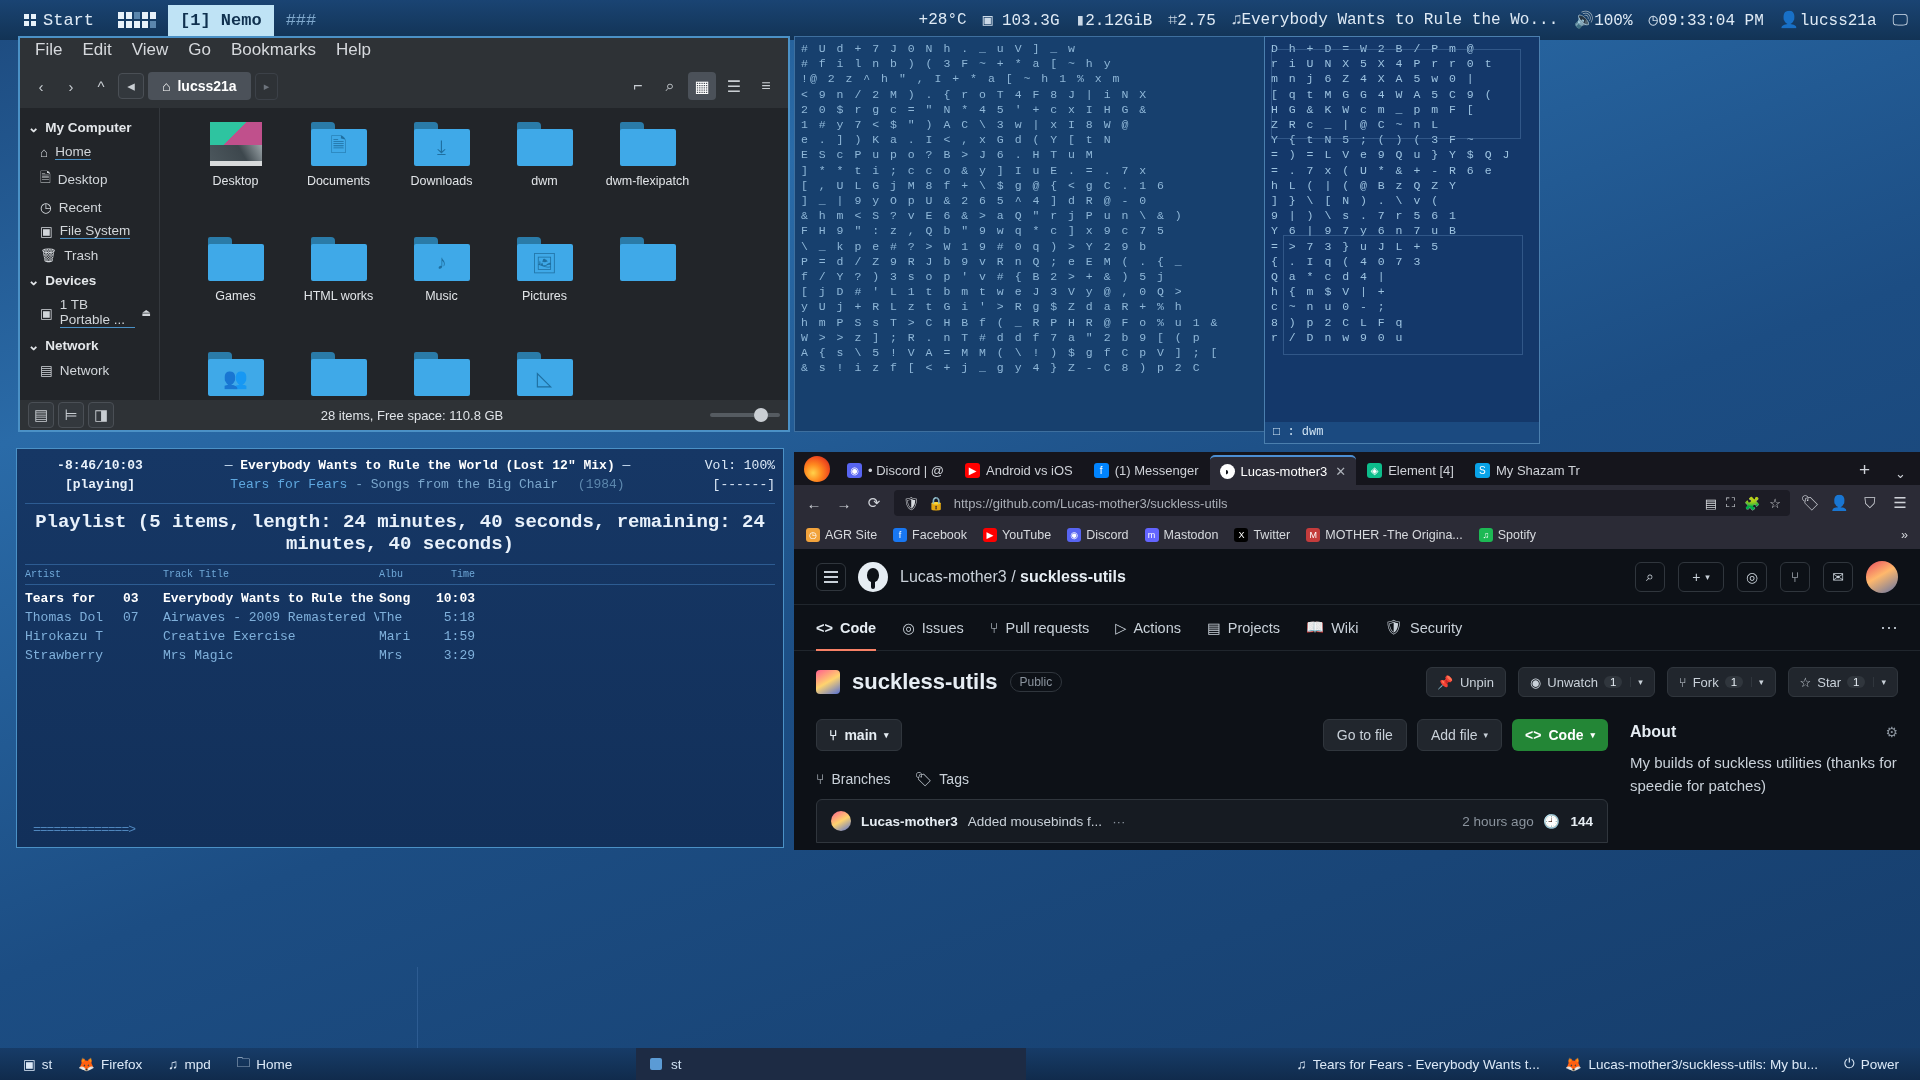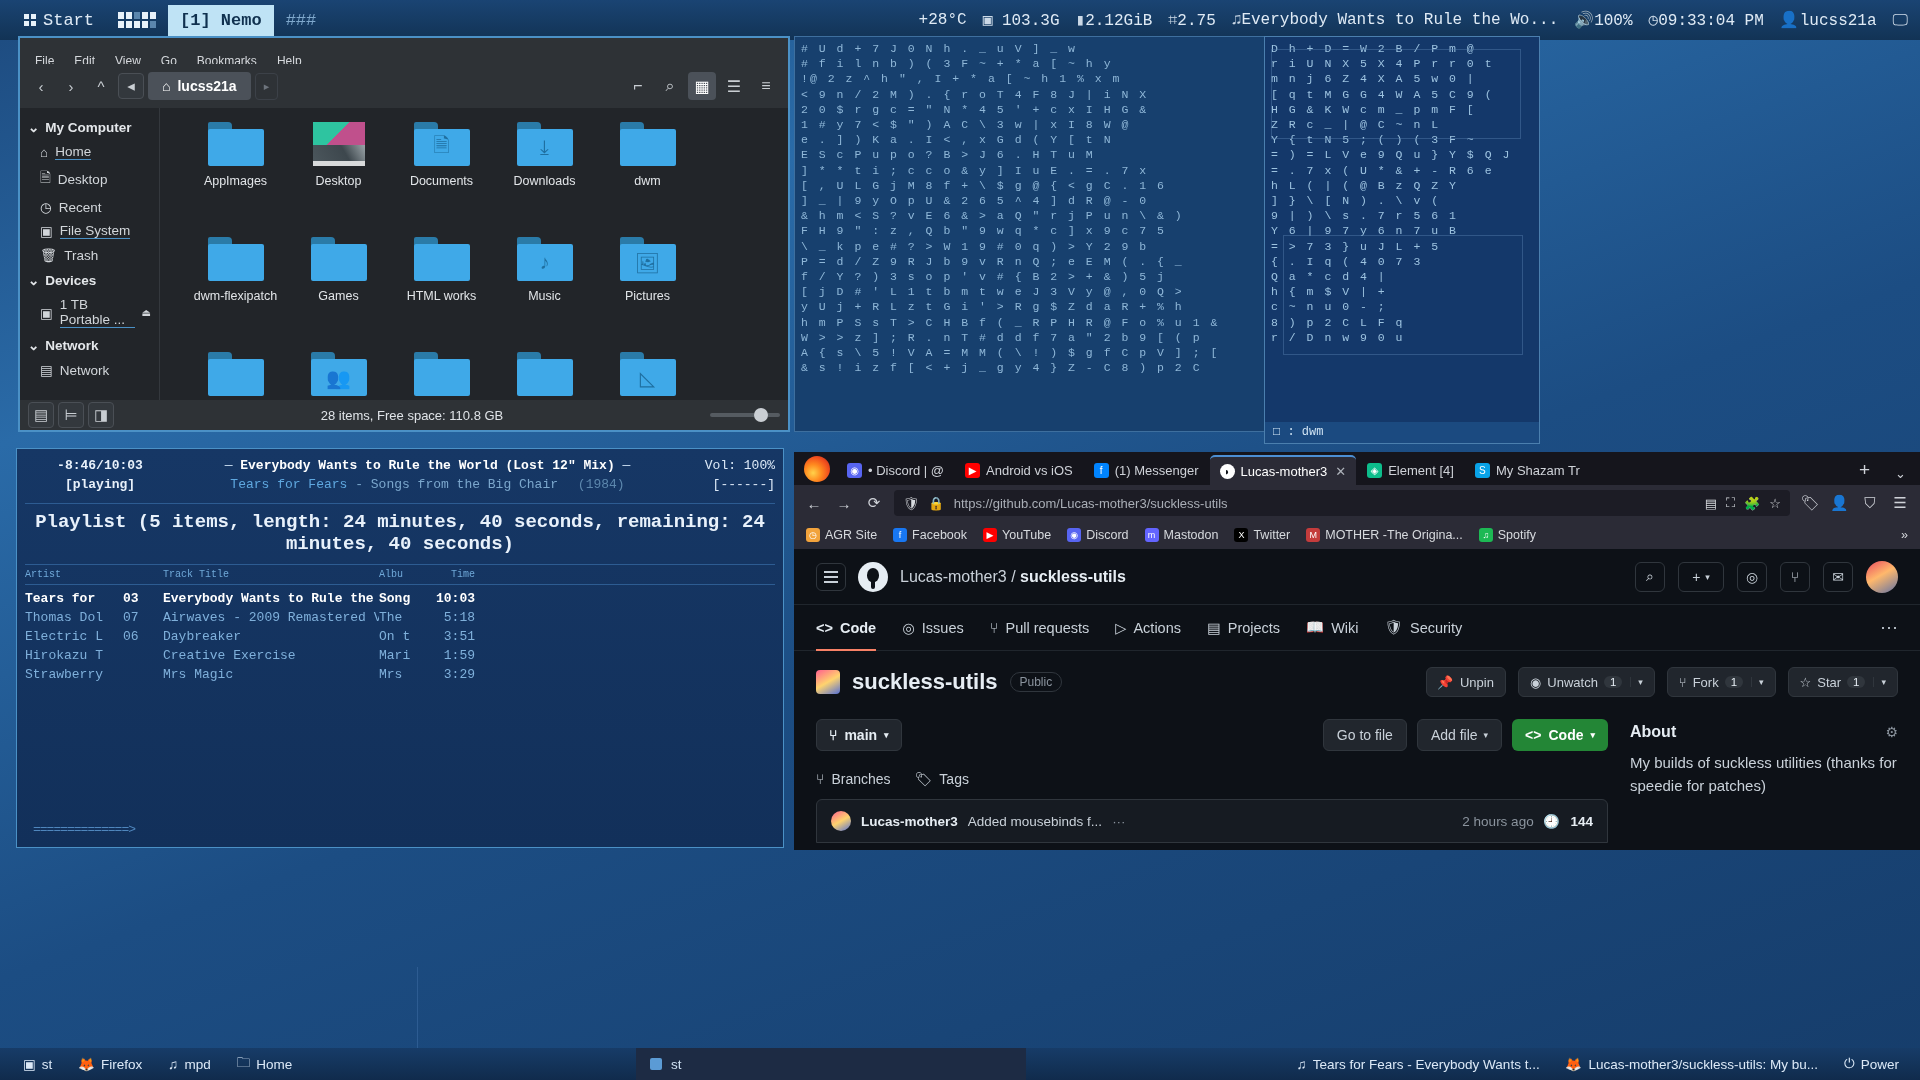--- a/index.html
+++ b/index.html
@@ -29,21 +29,21 @@
   .startsq i{ background:#e8f2fa; display:block;}
   #topbar .tb-right{ margin-left:auto; display:flex; align-items:center; gap:16px; padding-right:12px; font-size:16px;}
   .tb-right span.ic{ opacity:.9; }
 
   
   #nemo{
     position:absolute; left:18px; top:36px; width:772px; height:396px;
     background:#222529; border:2px solid #4b91c6; display:flex; flex-direction:column;
     color:#d6d9dd;
   }
-  #nemo .menubar{ height:26px; background:#2e3236; display:flex; align-items:flex-start; gap:2px; padding:12px 6px; font-size:12px;}
+  #nemo .menubar{ height:26px; background:#2e3236; display:flex; align-items:flex-end; gap:2px; padding:0 6px; font-size:17px;}
   #nemo .menubar div{ padding:4px 9px; border-radius:3px; }
   #nemo .toolbar{ height:44px; background:#2e3236; display:flex; align-items:center; padding:0 8px; gap:4px;}
   .tbtn{ width:26px;height:26px;display:flex;align-items:center;justify-content:center;color:#c9ced3;font-size:15px;border-radius:4px;}
   .tbtn.box{ border:1px solid #4a4f55; background:#33383d;}
   .crumb{ display:flex; align-items:center; gap:7px; background:#4b5159; color:#fff; font-weight:bold;
           padding:6px 14px; border-radius:4px; font-size:14px;}
   .crumb-next{ border:1px solid #3c4148; color:#6d747c; padding:6px 8px; border-radius:4px; font-size:11px;}
   .tb-spacer{ flex:1; }
   .vbtn{ width:28px;height:28px;display:flex;align-items:center;justify-content:center;border-radius:4px;color:#c9ced3;}
   .vbtn.active{ background:#4b5159; color:#fff;}
@@ -376,27 +376,20 @@
           <span>⌄</span>
           <span>Network</span>
         </div>
         <div class="sb-item">
           <span>▤</span>
           <span class="lbl">Network</span>
         </div>
       </div>
     <div class="files">
         <div class="fitem">
-          <div class="folder">
-            <div class="tab"></div>
-            <div class="bodyf"></div>
-          </div>
-          <div class="fname">AppImages</div>
-        </div>
-        <div class="fitem">
           <div class="deskthumb"></div>
           <div class="fname">Desktop</div>
         </div>
         <div class="fitem">
           <div class="folder">
             <div class="tab"></div>
             <div class="bodyf"></div>
             <div class="gly">🗎</div>
           </div>
           <div class="fname">Documents</div>
@@ -531,21 +524,20 @@
     <div class="c-art">Artist</div>
     <div class="c-no"></div>
     <div class="c-tt">Track Title</div>
     <div class="c-al">Albu</div>
     <div class="c-tm">Time</div>
   </div>
   <div class="hr-dash"></div>
   <div class="rows">
       <div class="trow cur"><div class="c-art">Tears for</div><div class="c-no">03</div><div class="c-tt">Everybody Wants to Rule the</div><div class="c-al">Song</div><div class="c-tm">10:03</div></div>
       <div class="trow"><div class="c-art">Thomas Dol</div><div class="c-no">07</div><div class="c-tt">Airwaves - 2009 Remastered V</div><div class="c-al">The</div><div class="c-tm">5:18</div></div>
-      <div class="trow"><div class="c-art">Electric L</div><div class="c-no">06</div><div class="c-tt">Daybreaker</div><div class="c-al">On t</div><div class="c-tm">3:51</div></div>
       <div class="trow"><div class="c-art">Hirokazu T</div><div class="c-no"></div><div class="c-tt">Creative Exercise</div><div class="c-al">Mari</div><div class="c-tm">1:59</div></div>
       <div class="trow"><div class="c-art">Strawberry</div><div class="c-no"></div><div class="c-tt">Mrs Magic</div><div class="c-al">Mrs</div><div class="c-tm">3:29</div></div>
     </div>
   <div class="vsep"></div>
   <div id="vis"></div>
   <div class="progress">==============&gt;</div>
 </div>
 
 <div id="ff">
   <div class="tabstrip">

